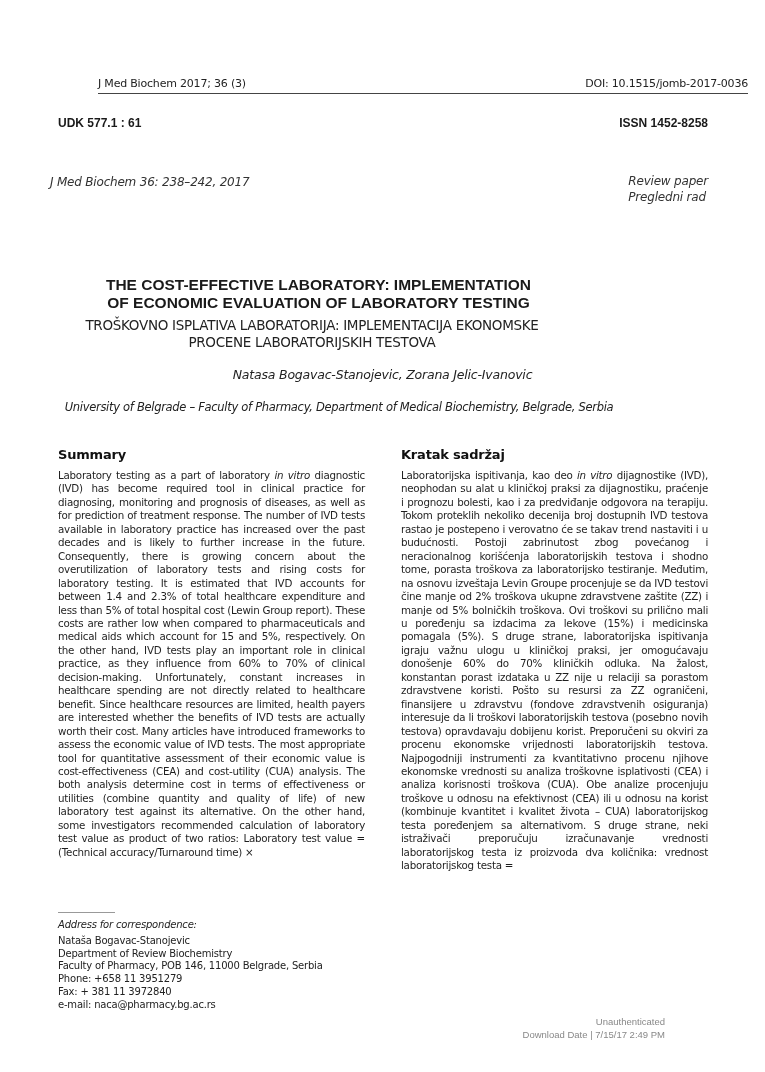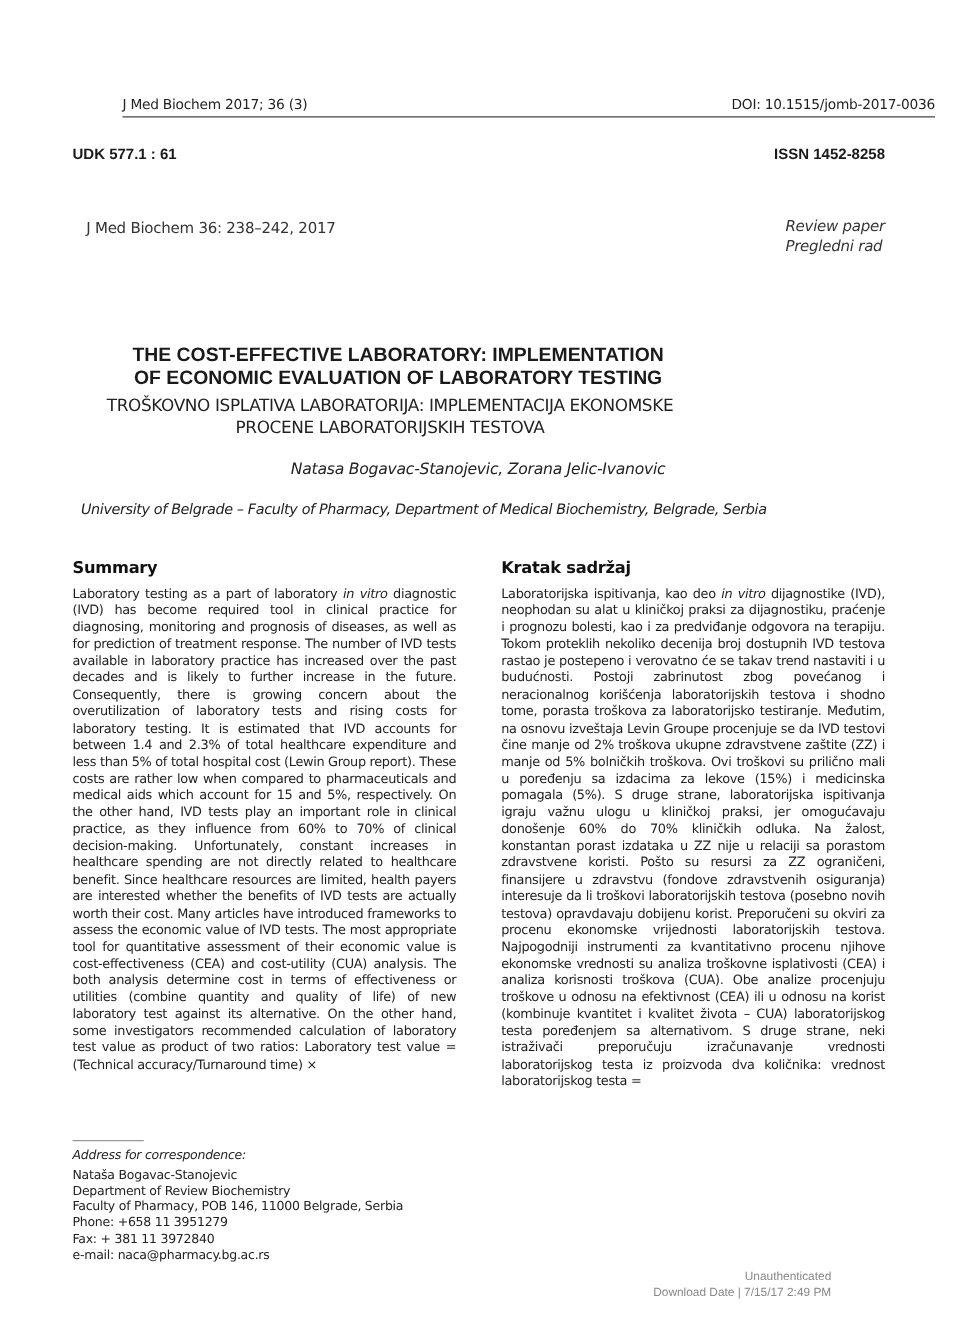--- a/index.html
+++ b/index.html
@@ -4,21 +4,21 @@
 <style>
   html, body { margin: 0; padding: 0; background: #ffffff; }
   body { width: 765px; height: 1072px; position: relative; overflow: hidden; color: #1a1a1a;
          font-family: "DejaVu Sans", sans-serif; }
   .abs { position: absolute; }
   .hdr { top: 77px; left: 58px; width: 650px; font-size: 11px; color: #222; display: flex; justify-content: space-between;
          border-bottom: 1px solid #444; padding-bottom: 3px; font-family: "DejaVu Sans", sans-serif; margin-left: 40px; }
   .hdr span { letter-spacing: -0.2px; }
   .udk { top: 116px; left: 58px; width: 650px; display: flex; justify-content: space-between;
          font-family: "Liberation Sans", sans-serif; font-weight: bold; font-size: 12px; }
-  .cite { top: 175px; left: 69px; font-size: 12px; color: #333; letter-spacing: -0.2px; }
+  .cite { top: 175px; left: 50px; font-style: italic; font-size: 12px; color: #333; letter-spacing: -0.2px; }
   .ptype { top: 173px; right: 57px; font-style: italic; font-size: 12px; color: #333; line-height: 16px; letter-spacing: -0.2px; }
   .title { top: 276px; left: 0; width: 637px; text-align: center; font-family: "Liberation Sans", sans-serif; font-weight: bold;
            font-size: 15.5px; line-height: 18px; color: #1a1a1a; }
   .subtitle { top: 317px; left: 0; width: 624px; text-align: center; font-size: 13.5px; line-height: 17px; color: #222; letter-spacing: -0.3px; }
   .authors { top: 367px; left: 0; width: 765px; text-align: center; font-style: italic; font-size: 12.5px; color: #222; letter-spacing: -0.2px; }
   .affil { top: 400px; left: 0; width: 678px; text-align: center; font-style: italic; font-size: 11.5px; color: #222; letter-spacing: -0.3px; }
   .col { top: 447px; width: 307px; }
   .col.left { left: 58px; }
   .col.right { left: 401px; }
   .col h2 { margin: 0 0 7px 0; font-size: 13px; font-weight: bold; letter-spacing: -0.2px; color: #111; }

